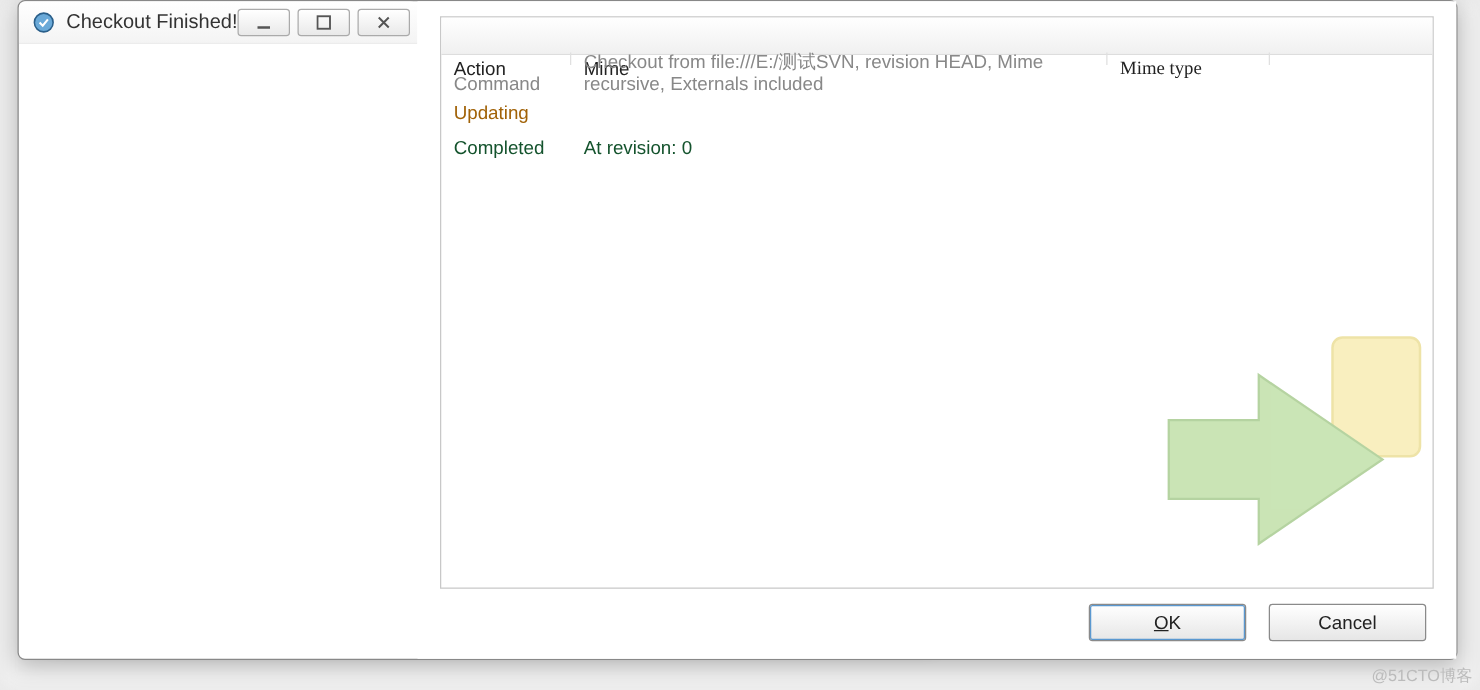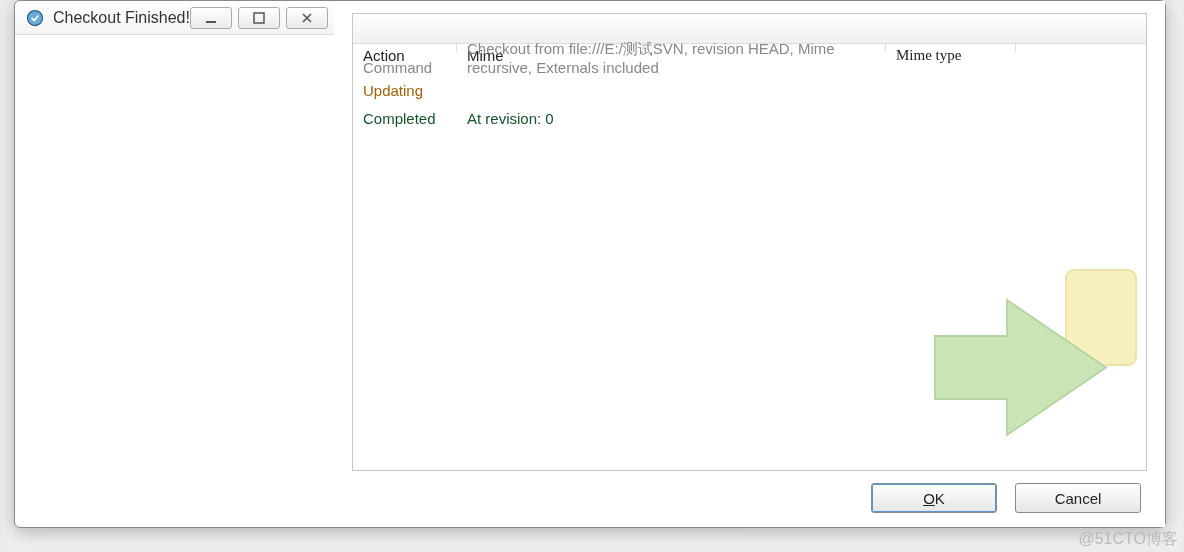--- a/index.html
+++ b/index.html
@@ -156,21 +156,21 @@
   justify-content: center;
 }
 .dlg-btn.default {
   box-shadow: 0 0 0 1px #5a98d0 inset;
 }
 .dlg-btn .ul { text-decoration: underline; }
 .watermark-text {
   position: absolute;
   right: 6px;
   bottom: 2px;
-  font-size: 16px;
+  font-size: 13px;
   color: #bbb;
   z-index: 20;
   margin-top: 42px;
 }
 </style>
 </head>
 <body>
 
 <div class="bg-blur">
   <div class="fake-line red"></div>

